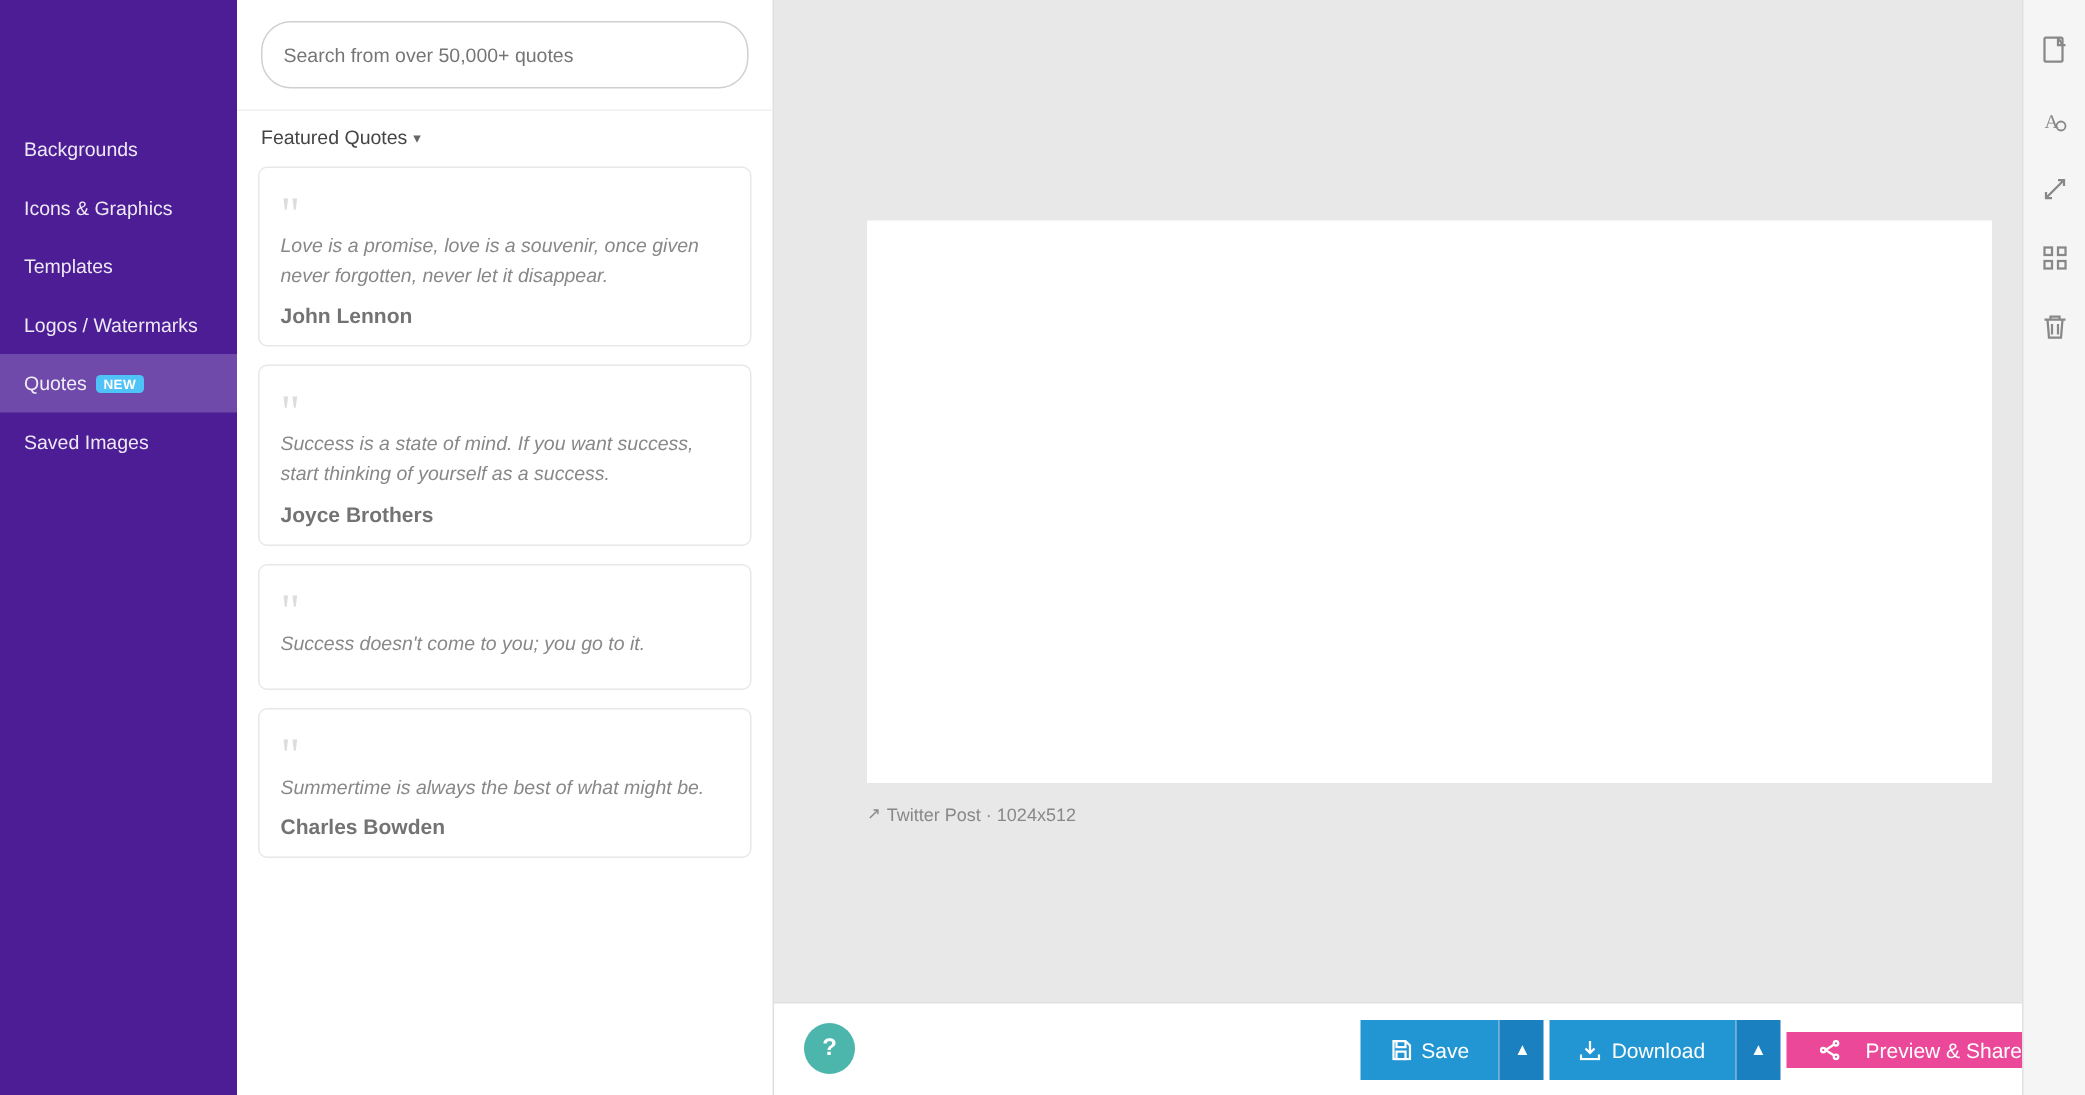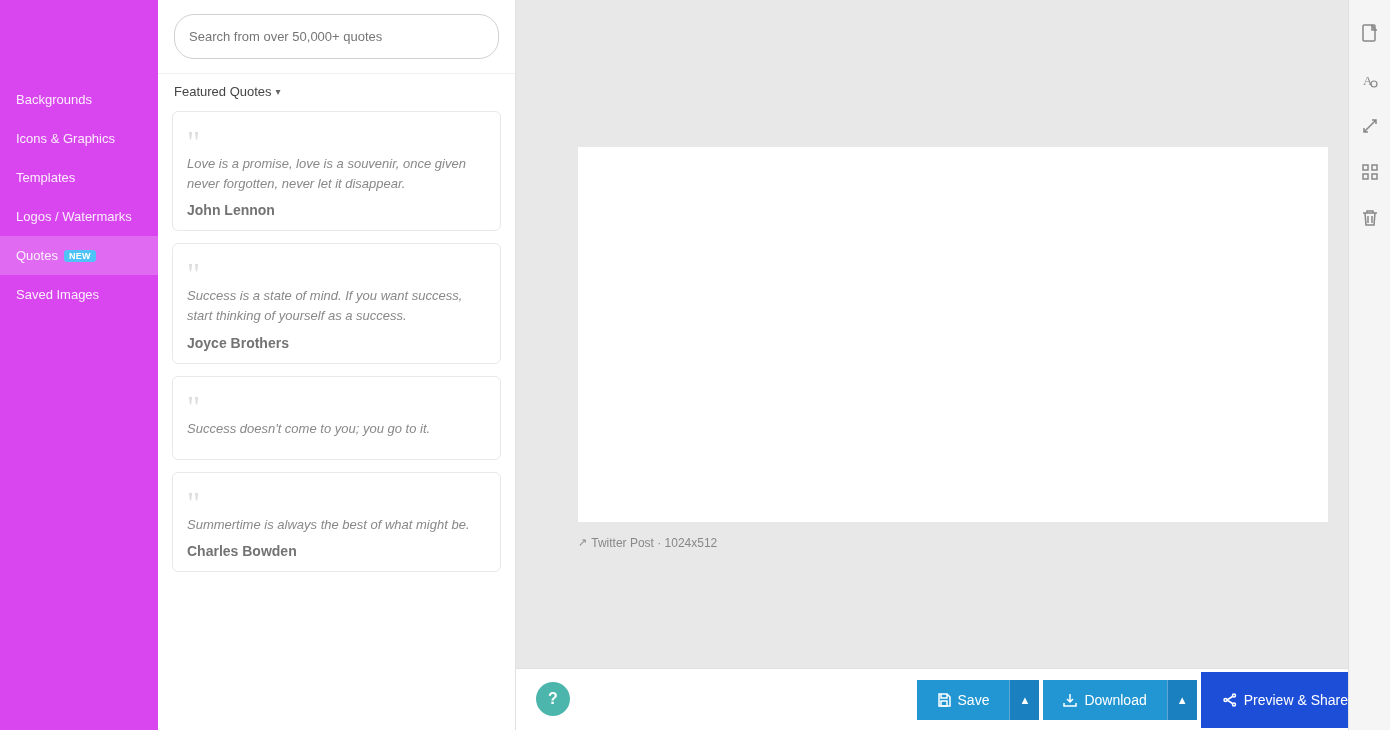--- a/index.html
+++ b/index.html
@@ -1,21 +1,21 @@
 <!DOCTYPE html>
 <html><head>
   <meta charset="utf-8">
   <style>
     * { box-sizing: border-box; margin: 0; padding: 0; }
     body { font-family: -apple-system, BlinkMacSystemFont, 'Segoe UI', sans-serif; background: #f0f0f0; display: flex; height: 730px; overflow: hidden; }
 
     
     .sidebar {
       width: 158px;
-      background: #d946ef;
+      background: #4c1d95;
       color: white;
       flex-shrink: 0;
       display: flex;
       flex-direction: column;
       padding-top: 80px;
     }
     .sidebar-item {
       padding: 12px 16px;
       font-size: 13px;
       color: rgba(255,255,255,0.9);
@@ -220,30 +220,30 @@
       align-items: center;
       justify-content: center;
       font-size: 11px;
       border-left: 1px solid rgba(255,255,255,0.3);
     }
 
     .save-group { margin-right: 4px; }
     .download-group { margin-right: 4px; }
 
     .btn-preview {
-      background: #1d4ed8;
+      background: #ec4899;
       color: white;
       border: none;
       padding: 10px 22px;
       font-size: 14px;
       cursor: pointer;
       display: flex;
       align-items: center;
-      gap: 7px;
-      height: 56px;
+      gap: 17px;
+      height: 24px;
       border-radius: 0;
     }
   </style>
 </head>
 <body>
 
 <div class="sidebar">
   <div class="sidebar-item">
     <span>Backgrounds</span>
   </div>

